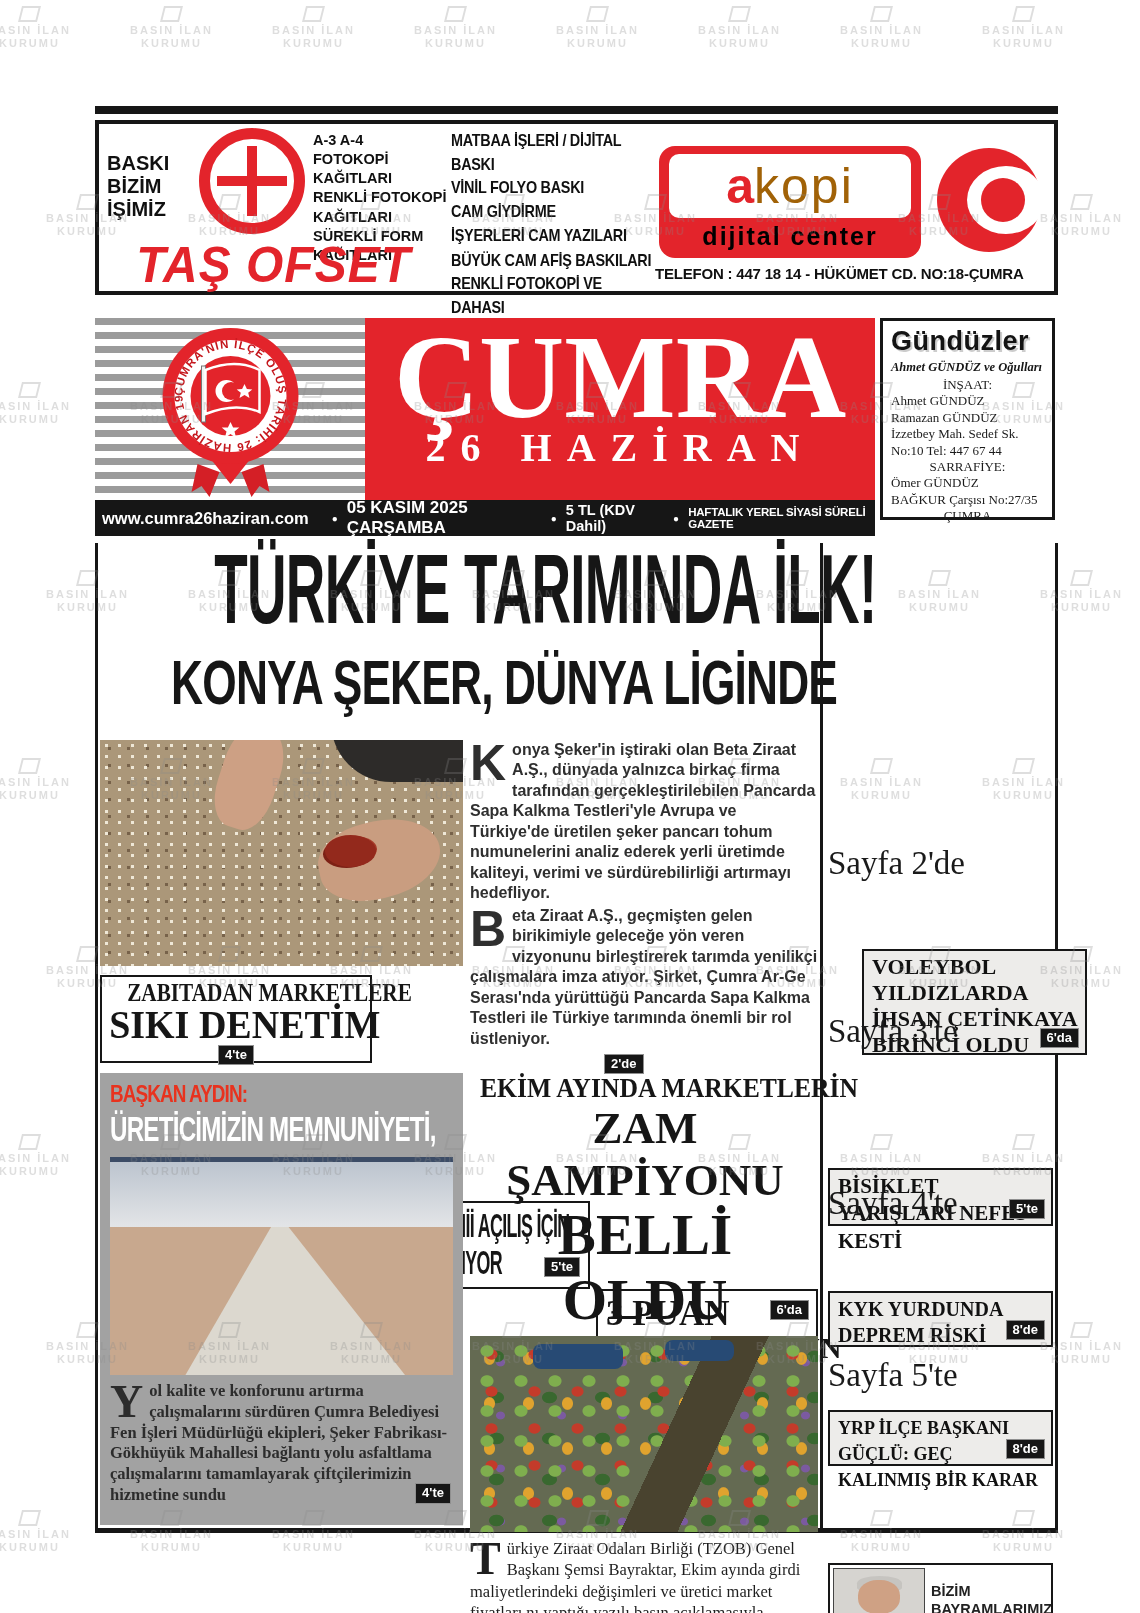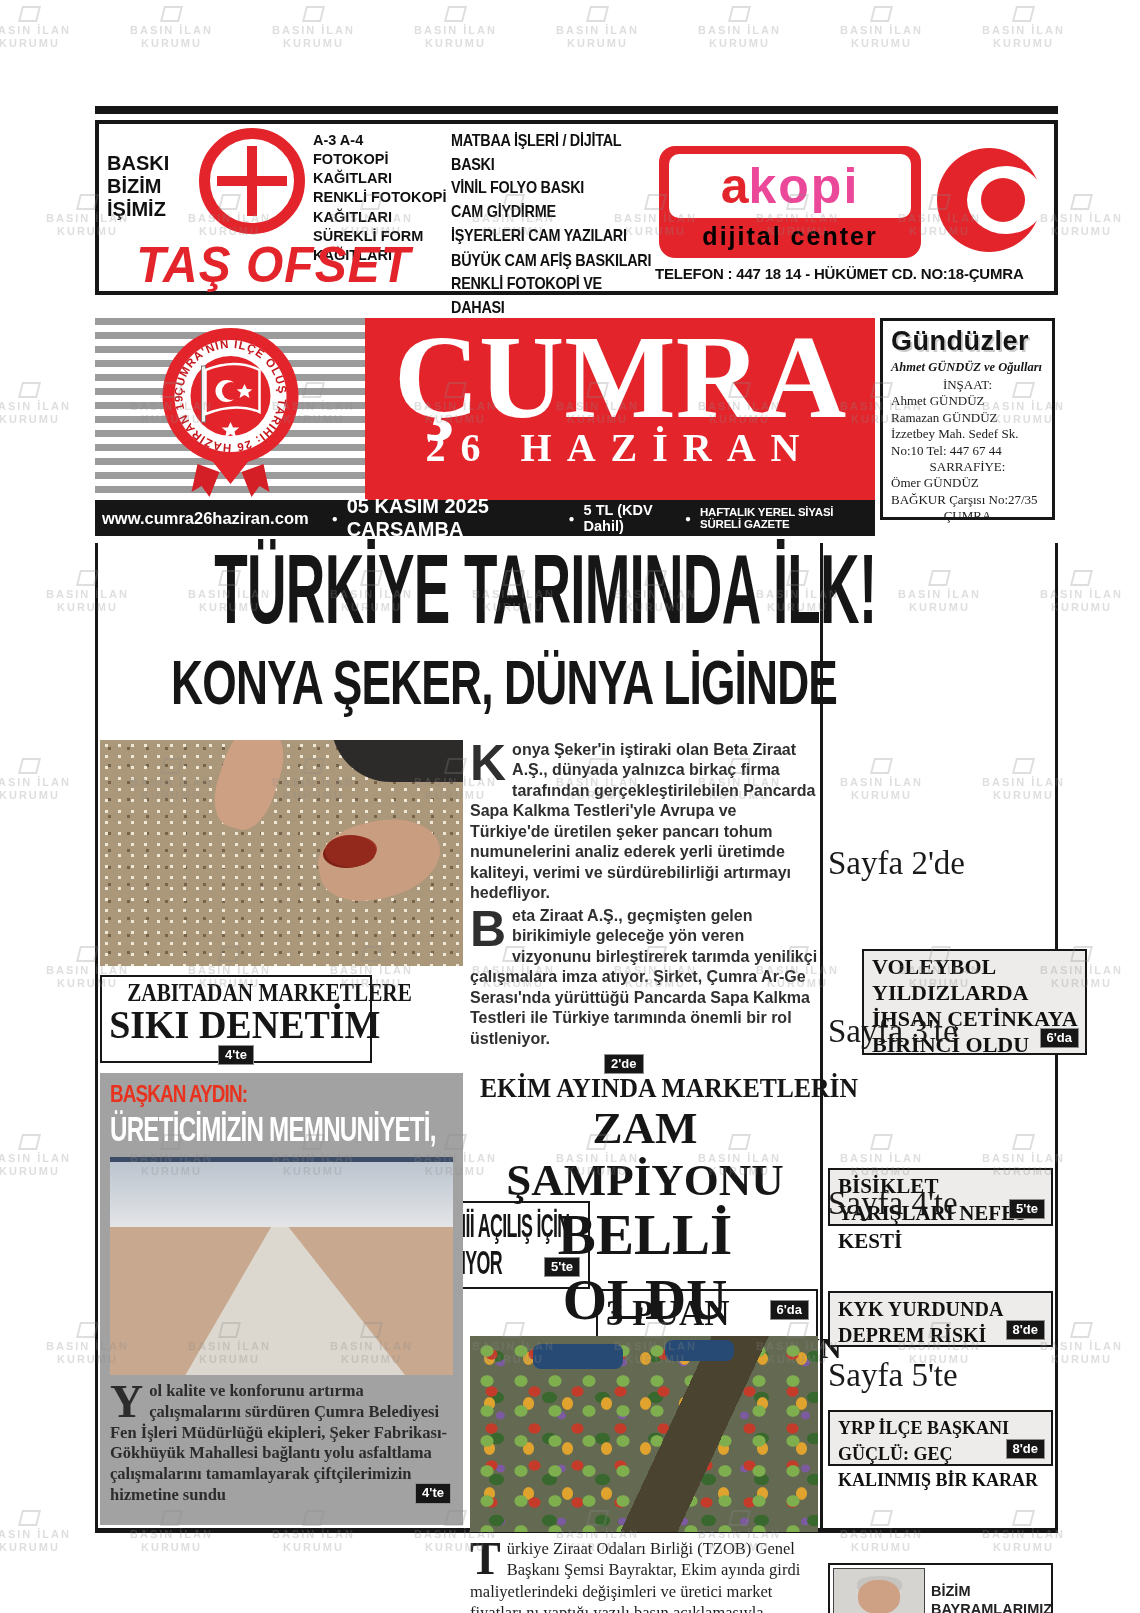--- a/index.html
+++ b/index.html
@@ -471,21 +471,21 @@
     <div>VİNİL FOLYO BASKI</div>
     <div>CAM GİYDİRME</div>
     <div>İŞYERLERİ CAM YAZILARI</div>
     <div>BÜYÜK CAM AFİŞ BASKILARI</div>
     <div>RENKLİ FOTOKOPİ VE DAHASI</div>
     <div>DÜĞÜN DAVETİYESİ BASILIR</div>
   </div>
   <div class="abs akopi-rect" style="left:560px;top:22px;width:262px;height:112px;">
     <div class="abs akopi-white" style="left:10px;top:8px;width:242px;height:64px;">
       <span style="font-weight:bold;font-size:50px;color:#e3242b;">a</span>
-          <span style="font-weight:bold;font-size:50px;color:#ec4899;letter-spacing:2px;">kopi</span>
+          <span style="font-weight:normal;font-size:50px;color:#a16207;letter-spacing:2px;">kopi</span>
     </div>
     <div class="abs" style="left:0;top:76px;width:262px;text-align:center;color:#000000;font-weight:bold;font-size:25px;letter-spacing:2px;">dijital center</div>
   </div>
   <div class="abs" style="left:838px;top:20px;width:110px;height:116px;">
     <div class="abs clogo-outer" style="left:0;top:4px;width:104px;height:104px;"></div>
     <div class="abs clogo-inner" style="left:30px;top:22px;width:78px;height:68px;"></div>
     <div class="abs clogo-dot" style="left:44px;top:34px;width:44px;height:44px;"></div>
   </div>
   <div class="abs" style="left:556px;top:141px;width:398px;font-weight:bold;font-size:15px;color:#101010;letter-spacing:-.2px;">TELEFON : 447 18 14 - HÜKÜMET CD. NO:18-ÇUMRA</div>
 </div>
@@ -528,21 +528,21 @@
     <div class="gline b">SARRAFİYE:</div>
     <div class="gline">Ömer GÜNDÜZ</div>
     <div class="gline">BAĞKUR Çarşısı No:27/35</div>
     <div class="gline b">ÇUMRA</div>
   </div>
 </div>
 
 <div class="abs" id="info-bar" style="left:95px;top:500px;width:780px;height:36px;">
   <span style="font-weight:bold;font-size:16.5px;">www.cumra26haziran.com</span>
   <span style="font-size:10px;margin-left:14px;">●</span>
-  <span style="font-weight:bold;font-size:20px;">05 KASIM 2025 ÇARŞAMBA</span>
+  <span style="font-weight:bold;font-size:17px;">05 KASIM 2025 ÇARŞAMBA</span>
   <span style="font-size:10px;margin-left:16px;">●</span>
   <span style="font-weight:bold;font-size:14.5px;">5 TL (KDV Dahil)</span>
   <span style="font-size:10px;margin-left:8px;">●</span>
   <span style="font-weight:bold;font-size:11.5px;letter-spacing:-.2px;">HAFTALIK YEREL SİYASİ SÜRELİ GAZETE</span>
 </div>
 
 <div class="abs" id="frame" style="left:95px;top:543px;width:963px;height:990px;">
   <div class="abs" id="divider" style="left:722px;top:0;width:3px;height:985px;"></div>
 
   <div class="abs" style="left:0;top:102px;width:720px;text-align:center;">

